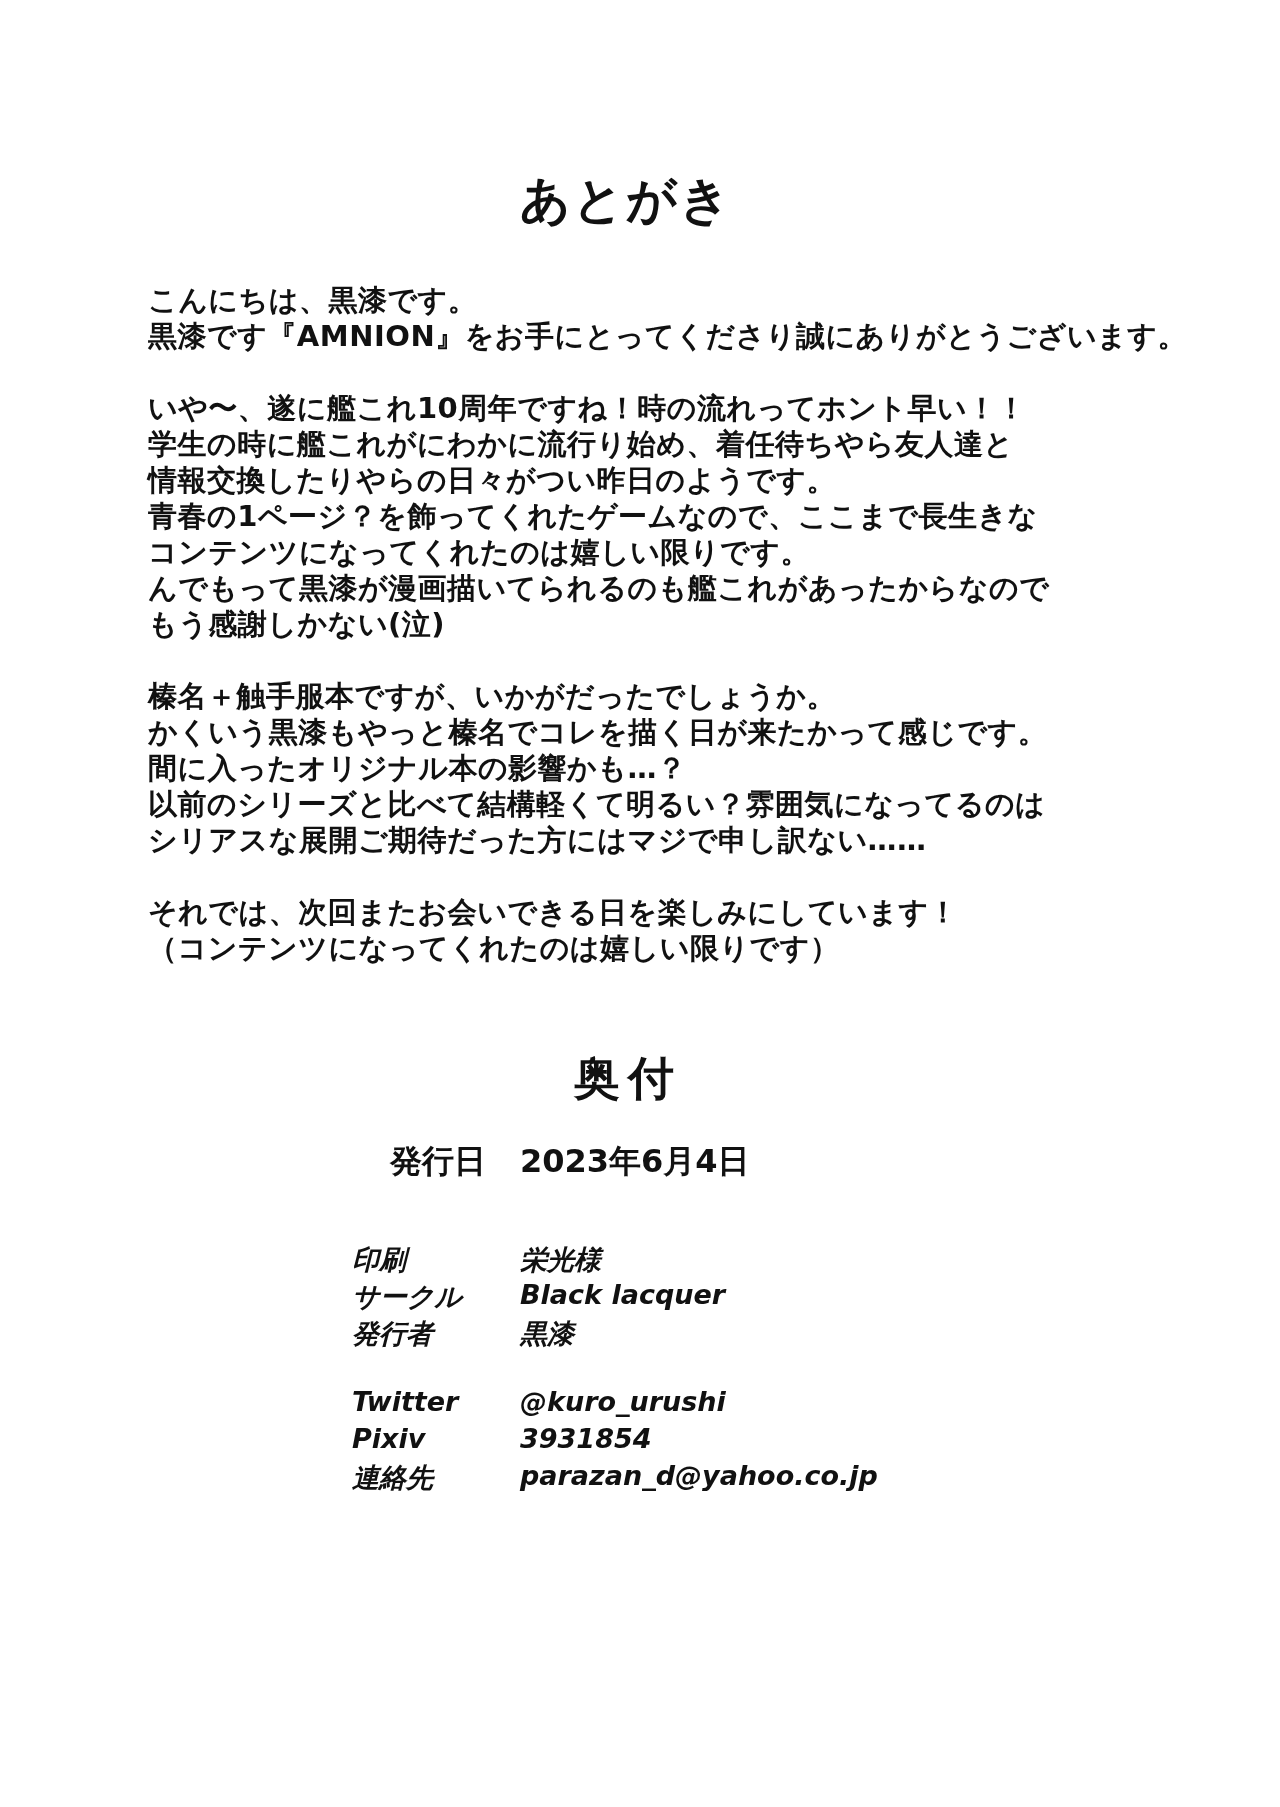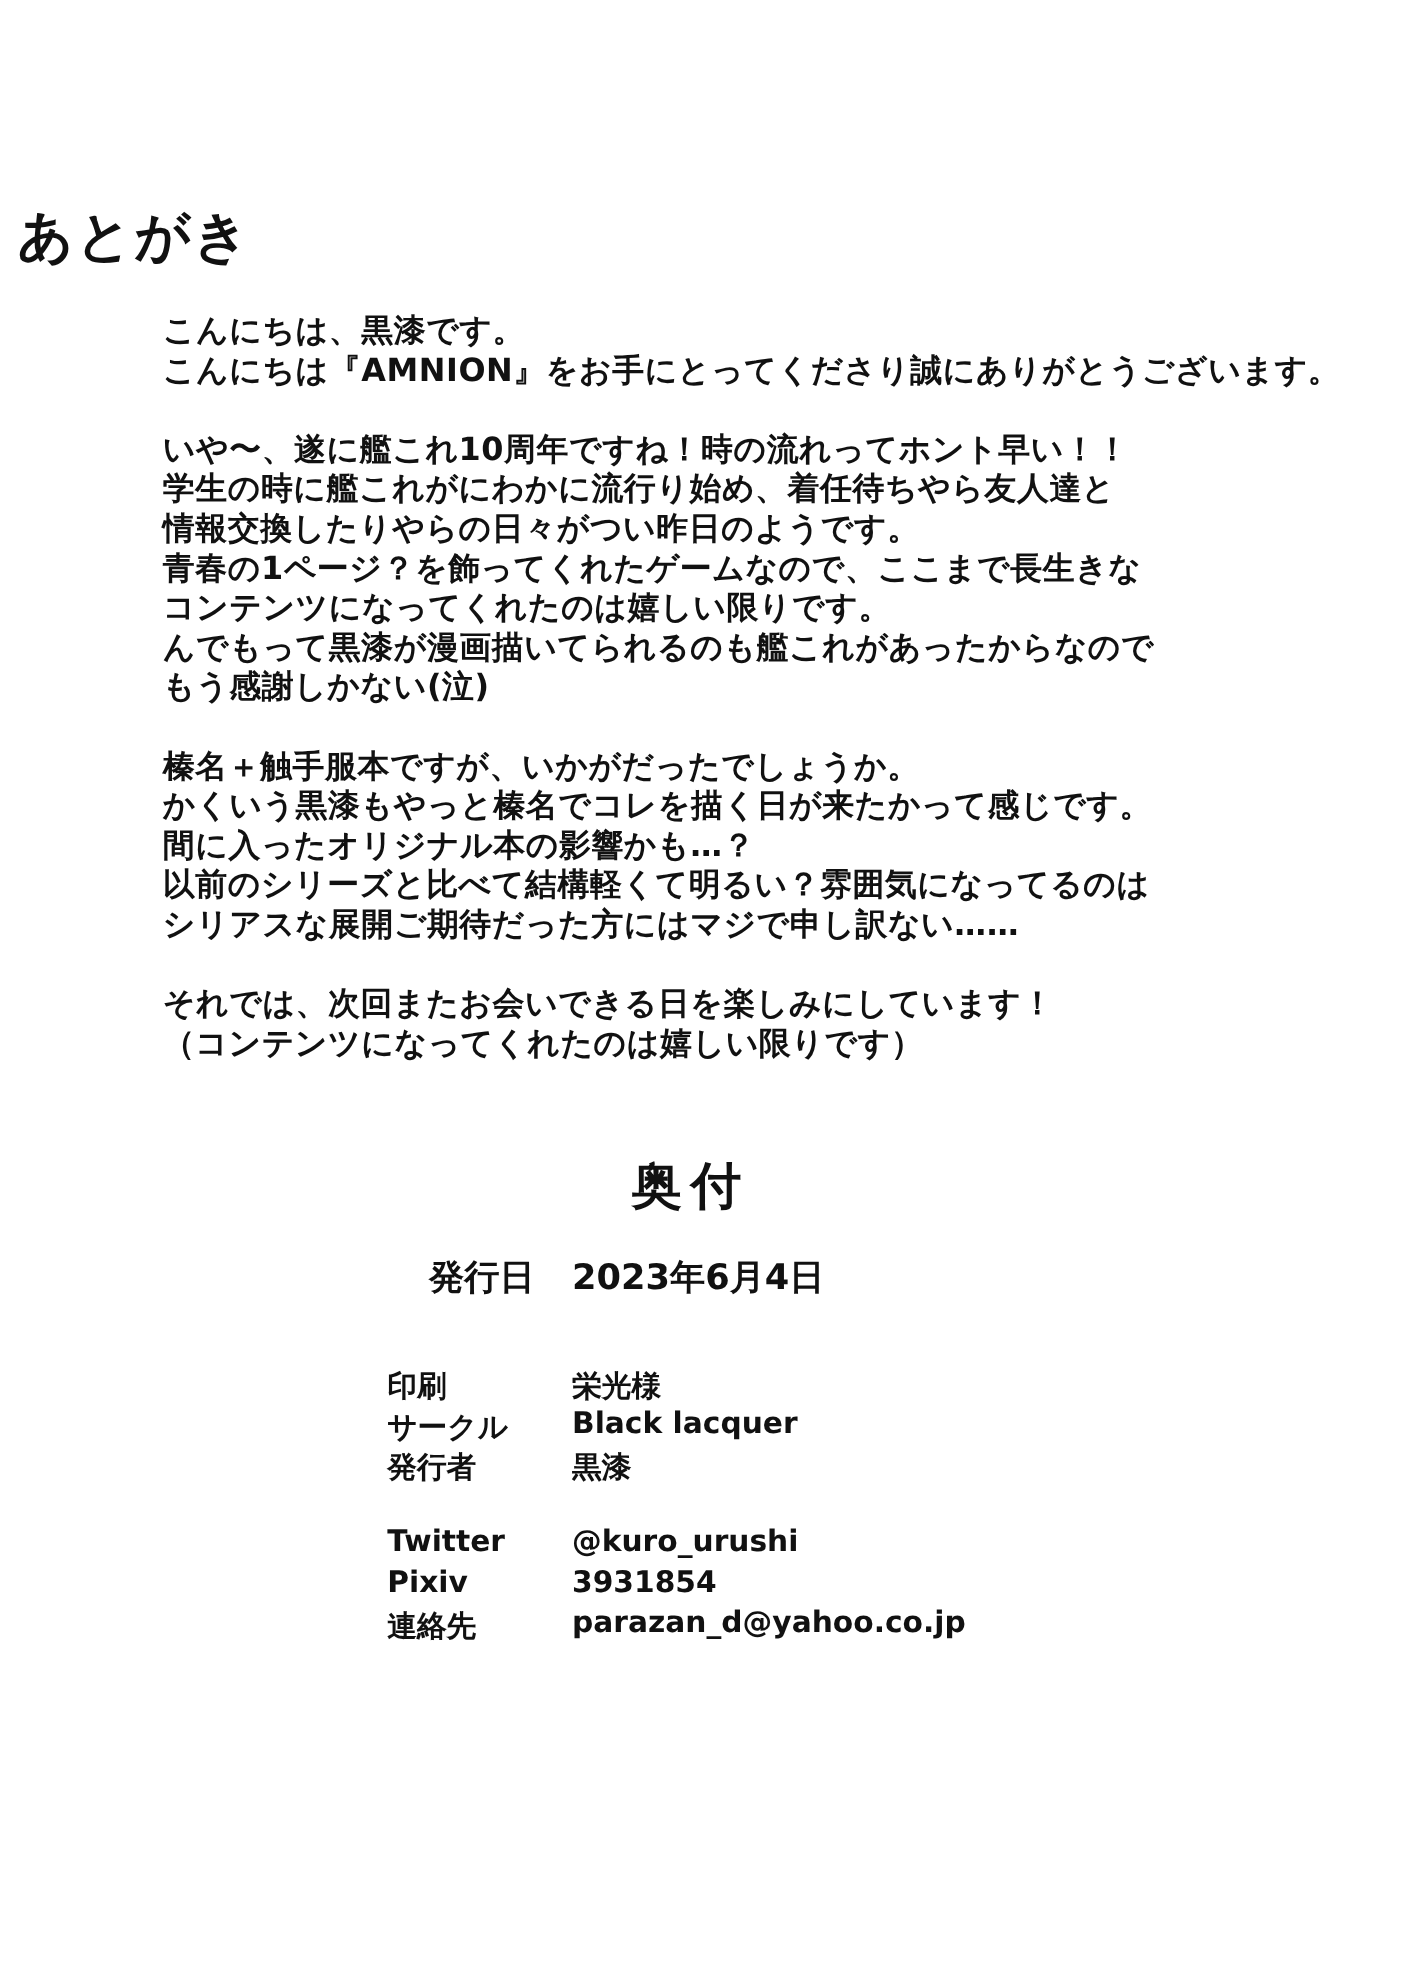--- a/index.html
+++ b/index.html
@@ -11,21 +11,22 @@
     color: #111111;
     font-family: "DejaVu Sans", sans-serif;
     font-weight: bold;
     overflow: hidden;
   }
   .afterword-title {
     position: absolute;
     top: 172px;
     left: 0;
     width: 1250px;
-    margin: 16px;
+    margin: 1px;
+    text-align: center;
     font-size: 50px;
     line-height: 1.1;
     letter-spacing: 2px;
   }
   .body-text {
     position: absolute;
     left: 148px;
     top: 282px;
     width: 1040px;
     font-size: 29px;
@@ -48,38 +49,38 @@
   .issue-row {
     position: absolute;
     top: 1140px;
     left: 0;
     width: 100%;
     height: 44px;
     font-size: 32px;
   }
   .issue-label { position: absolute; left: 390px; white-space: nowrap; }
   .issue-date  { position: absolute; left: 520px; white-space: nowrap; }
-  .colophon-rows { position: absolute; left: 0; width: 100%; }
+  .colophon-rows { position: absolute; left: 0; width: 100%; font-style: italic; }
   .rows-publisher { top: 1242px; }
   .rows-contact   { top: 1386px; }
   .crow { position: relative; height: 37px; font-size: 27px; }
   .clabel { position: absolute; left: 352px; white-space: nowrap; }
   .cvalue { position: absolute; left: 520px; white-space: nowrap; }
 </style>
 </head>
 <body>
 
 <div class="page">
 
   <h1 class="afterword-title">あとがき</h1>
 
   <div class="body-text">
     <div class="para">
       <div class="line">こんにちは、黒漆です。</div>
-      <div class="line">こんにちは『AMNION』をお手にとってくださり誠にありがとうございます。</div>
+      <div class="line">黒漆です『AMNION』をお手にとってくださり誠にありがとうございます。</div>
     </div>
     <div class="para">
       <div class="line">いや〜、遂に艦これ10周年ですね！時の流れってホント早い！！</div>
       <div class="line">学生の時に艦これがにわかに流行り始め、着任待ちやら友人達と</div>
       <div class="line">情報交換したりやらの日々がつい昨日のようです。</div>
       <div class="line">青春の1ページ？を飾ってくれたゲームなので、ここまで長生きな</div>
       <div class="line">コンテンツになってくれたのは嬉しい限りです。</div>
       <div class="line">んでもって黒漆が漫画描いてられるのも艦これがあったからなので</div>
       <div class="line">もう感謝しかない(泣)</div>
     </div>

